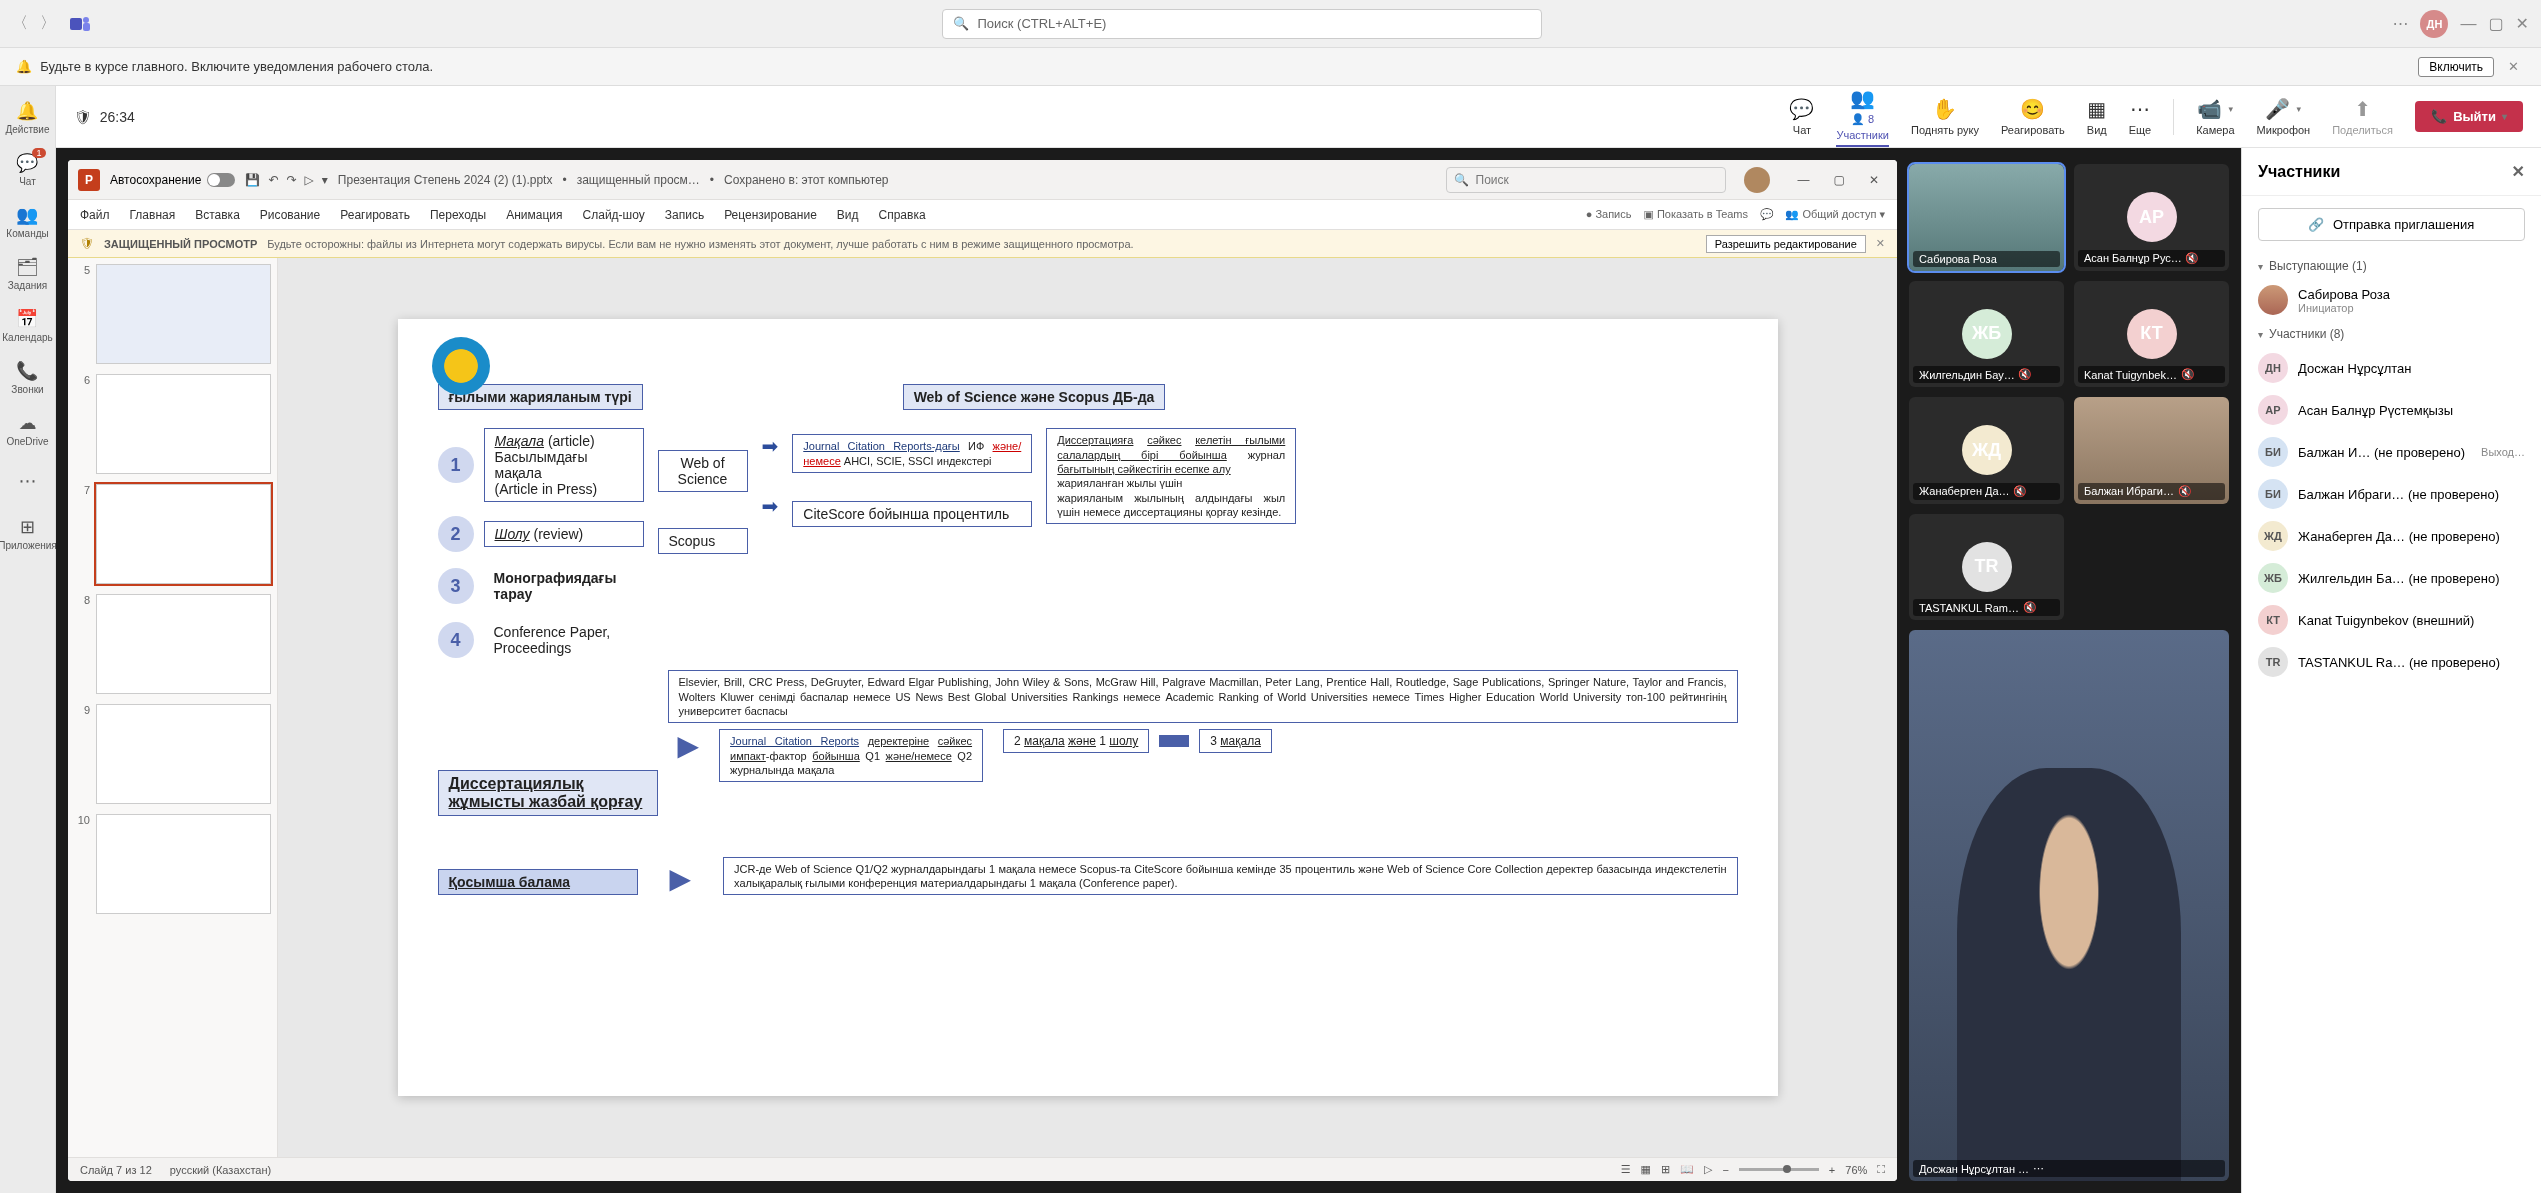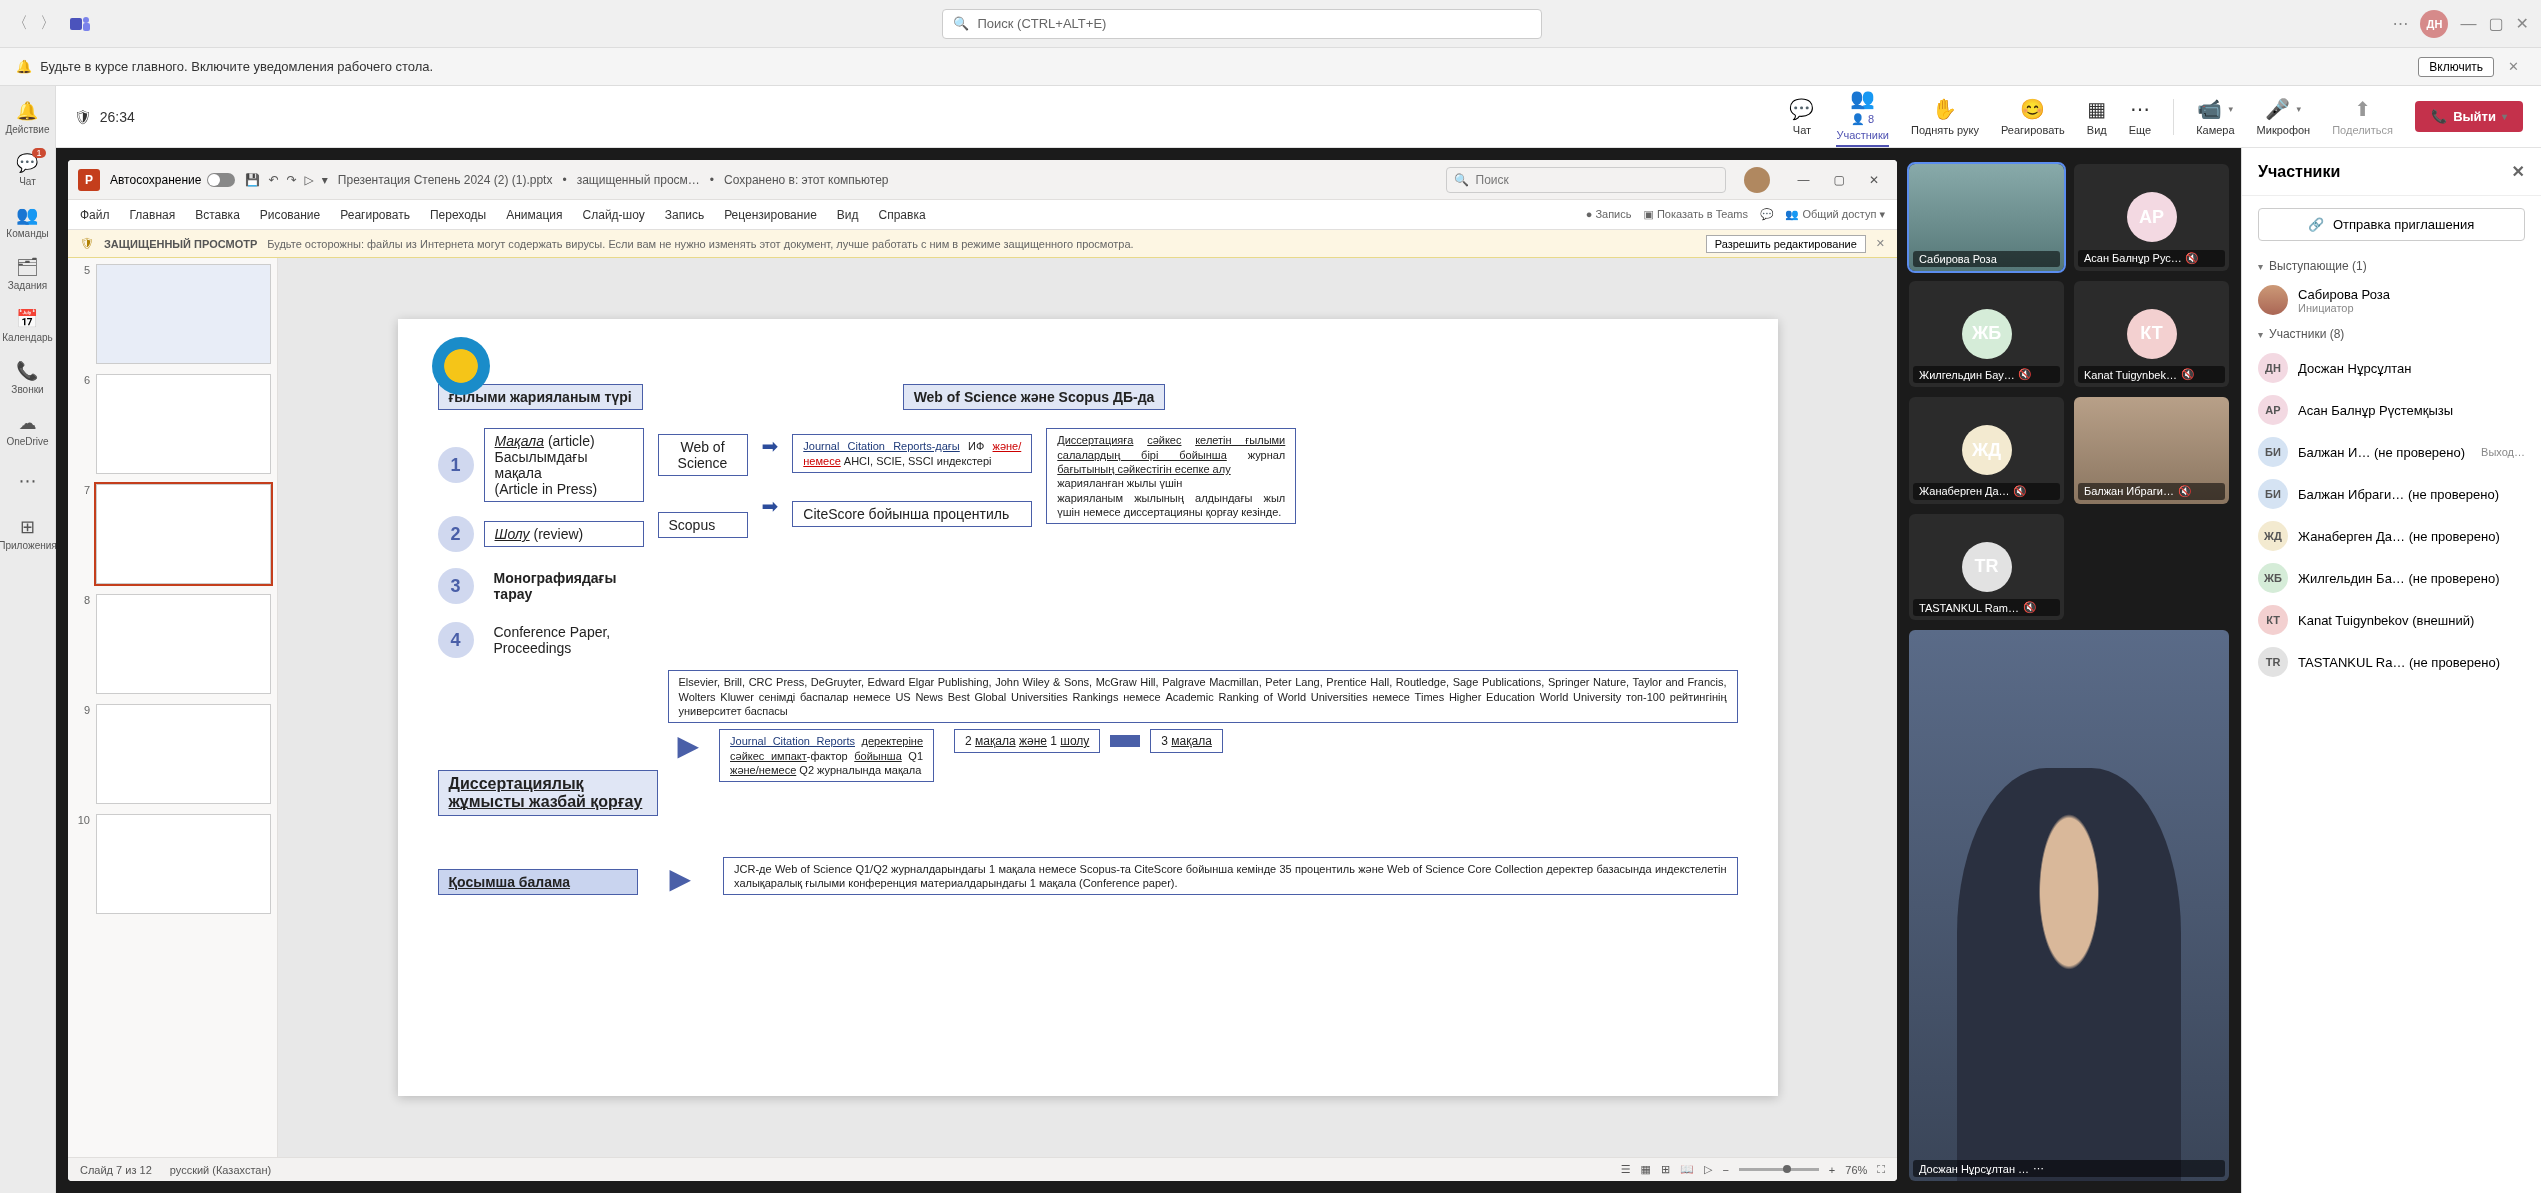--- a/index.html
+++ b/index.html
@@ -380,21 +380,21 @@
                 <div style="display:flex;gap:10px;align-items:center">
                     <div class="num-circ">3</div>
                     <div class="box" style="width:160px;border:none;font-weight:700">Монографиядағы тарау</div>
                   </div>
                 <div style="display:flex;gap:10px;align-items:center">
                     <div class="num-circ">4</div>
                     <div class="box" style="width:160px;border:none">Conference Paper, Proceedings</div>
                   </div>
               </div>
 
-              <div class="slide-col" style="gap:36px;margin-top:6px">
+              <div class="slide-col" style="gap:36px;margin-top:22px">
                 <div class="box" style="width:90px;text-align:center">Web of Science</div>
                 <div class="box" style="width:90px">Scopus</div>
               </div>
 
               <div class="slide-col" style="gap:36px;margin-top:6px">
                 <span class="arrow-r">➡</span>
                 <span class="arrow-r">➡</span>
               </div>
 
               <div class="slide-col" style="gap:28px;margin-top:6px;width:240px">
@@ -405,21 +405,21 @@
               <div class="box small-text" style="width:250px;white-space:pre-line"><span class="und">Диссертацияға</span> <span class="und">сәйкес</span> <span class="und">келетін ғылыми салалардың бірі бойынша</span> журнал <span class="und">бағытының сәйкестігін есепке алу</span>
 жарияланған жылы үшін
 жарияланым жылының алдындағы жыл үшін немесе диссертацияны қорғау кезінде.</div>
             </div>
 
             <div class="box small-text" style="margin:10px 0 6px 230px">Elsevier, Brill, CRC Press, DeGruyter, Edward Elgar Publishing, John Wiley &amp; Sons, McGraw Hill, Palgrave Macmillan, Peter Lang, Prentice Hall, Routledge, Sage Publications, Springer Nature, Taylor and Francis, Wolters Kluwer сенімді баспалар немесе US News Best Global Universities Rankings немесе Academic Ranking of World Universities немесе Times Higher Education World University топ-100 рейтингінің университет баспасы</div>
 
             <div style="display:flex;gap:20px;align-items:flex-start;margin-bottom:12px">
               <div class="box hdr" style="width:220px;font-size:16px"><span class="und">Диссертациялық</span> <span class="und">жұмысты жазбай қорғау</span></div>
               <span class="arrow-r" style="color:#4a5fa8;font-size:28px">▶</span>
-              <div class="box small-text" style="width:215px"><span class="und blue">Journal Citation Reports</span> <span class="und">деректеріне</span> <span class="und">сәйкес импакт</span>-фактор <span class="und">бойынша</span> Q1 <span class="und">және/немесе</span> Q2 журналында мақала</div>
+              <div class="box small-text" style="width:264px"><span class="und blue">Journal Citation Reports</span> <span class="und">деректеріне</span> <span class="und">сәйкес импакт</span>-фактор <span class="und">бойынша</span> Q1 <span class="und">және/немесе</span> Q2 журналында мақала</div>
               <div class="slide-col" style="gap:6px">
                 <div style="display:flex;gap:10px;align-items:center">
                     <div class="box" style="font-size:12px">2 <span class="und">мақала</span> <span class="und">және</span> 1 <span class="und">шолу</span></div>
                     <div style="width:30px;height:12px;background:#4a5fa8"></div>
                     <div class="box" style="font-size:12px">3 <span class="und">мақала</span></div>
                   </div>
               </div>
             </div>
 
             <div style="display:flex;gap:32px;align-items:flex-end">

